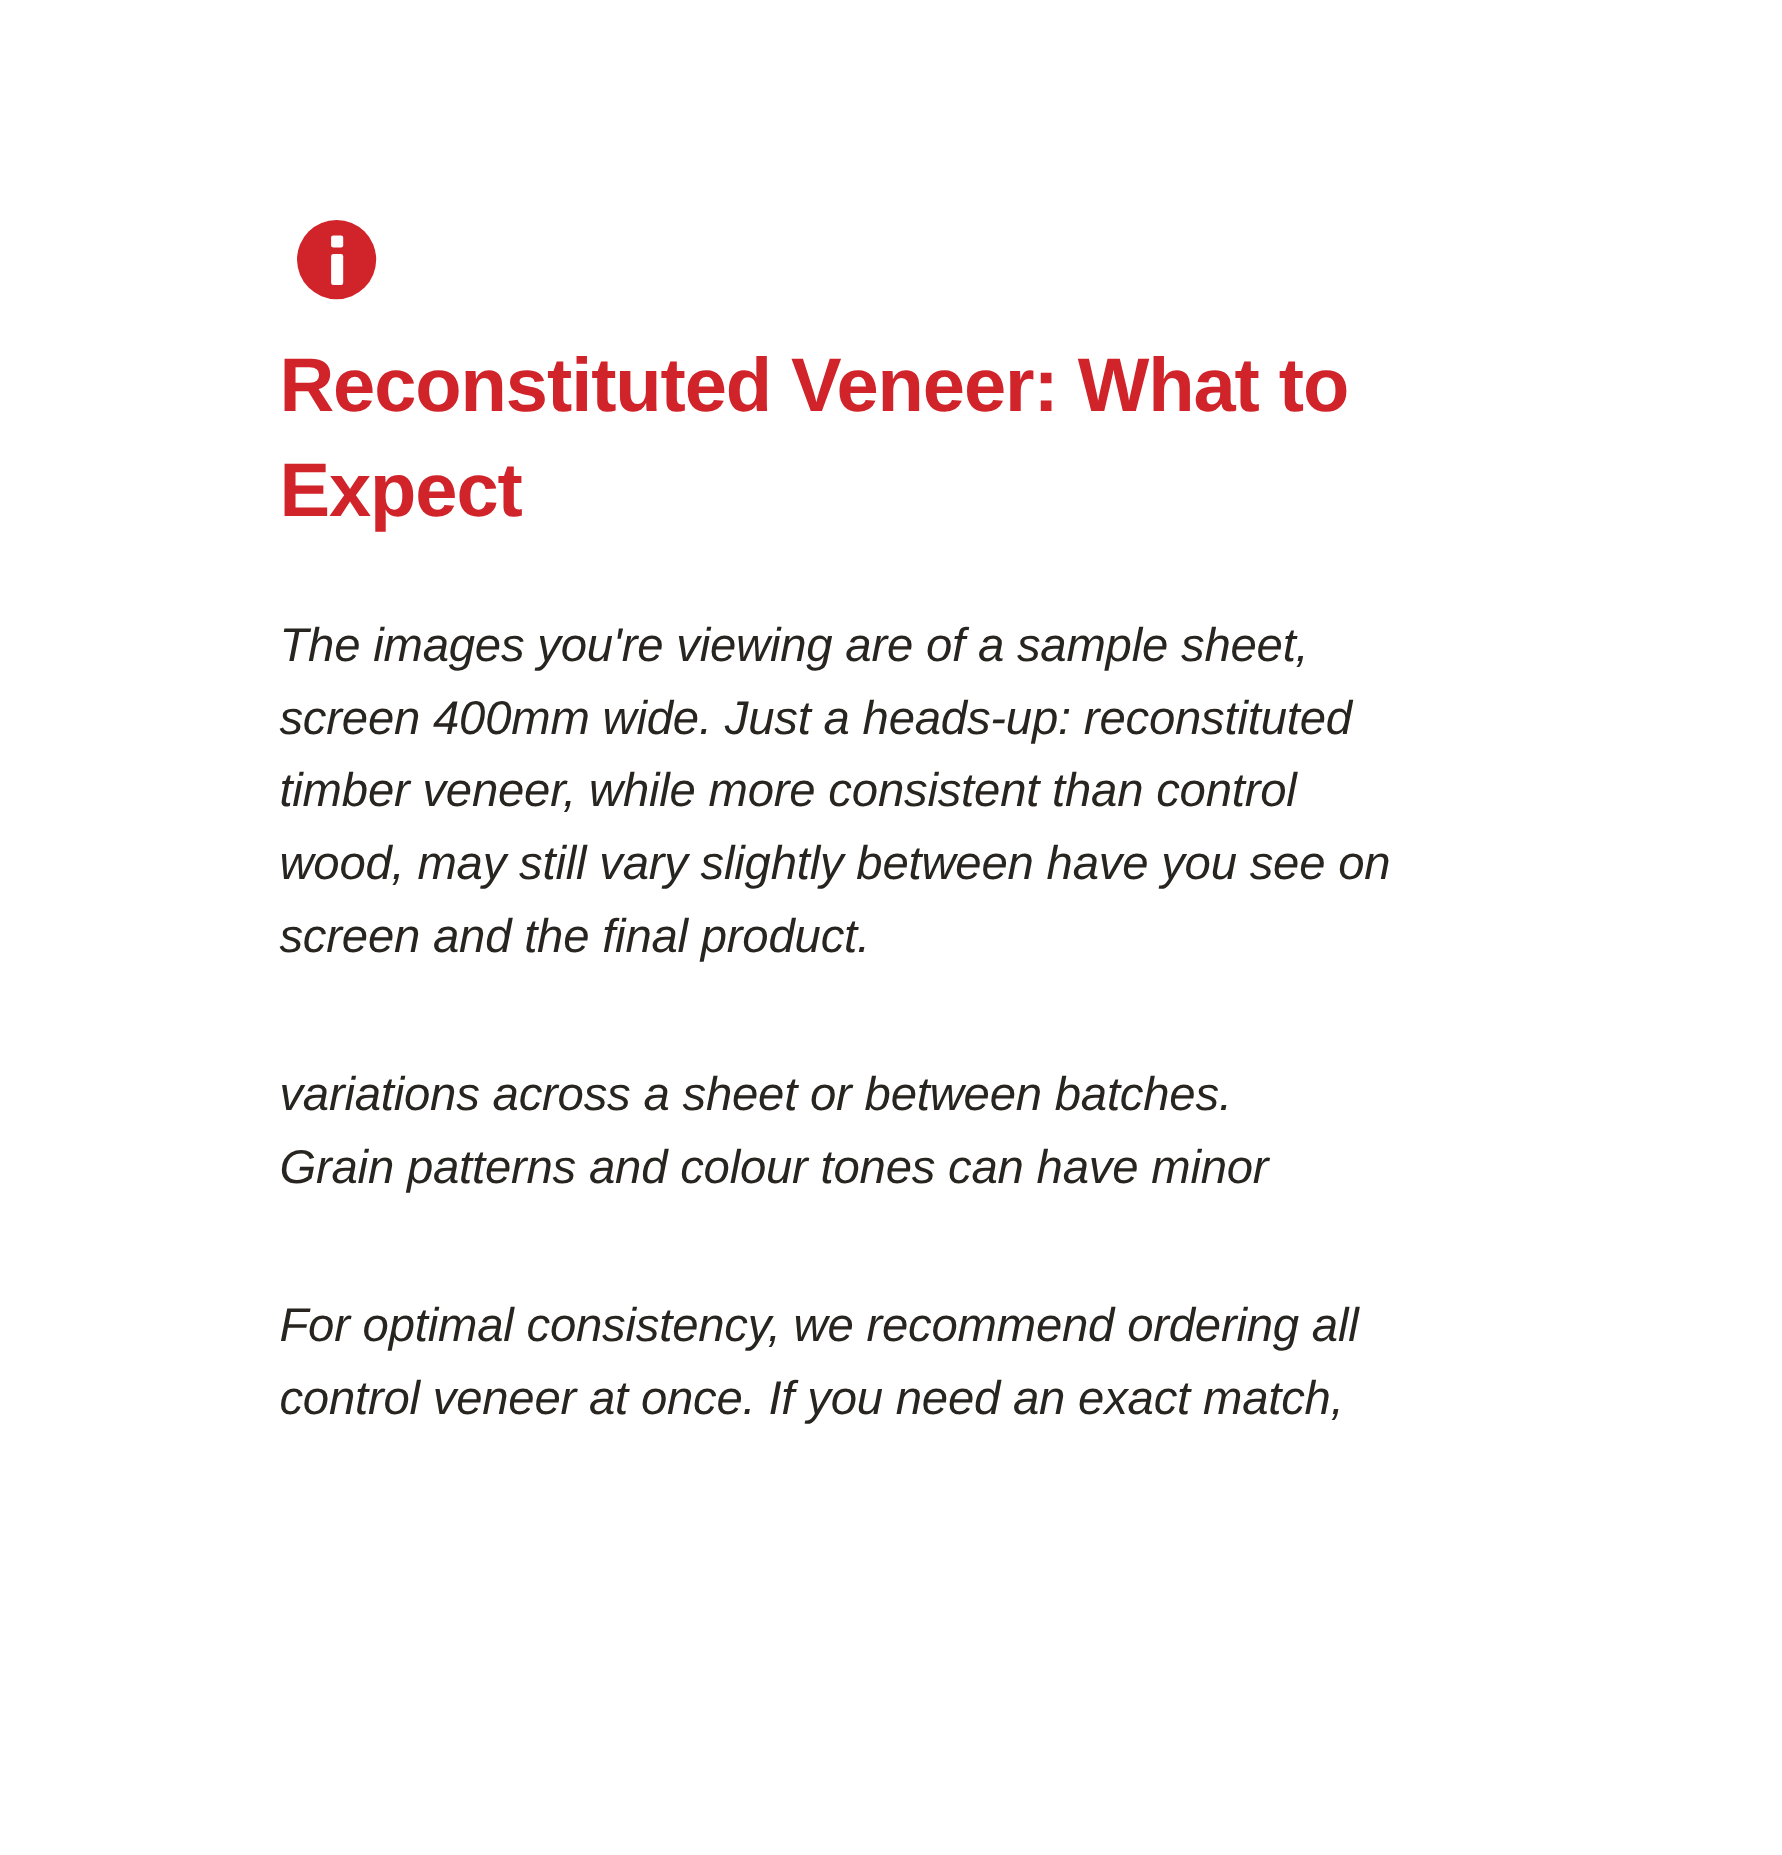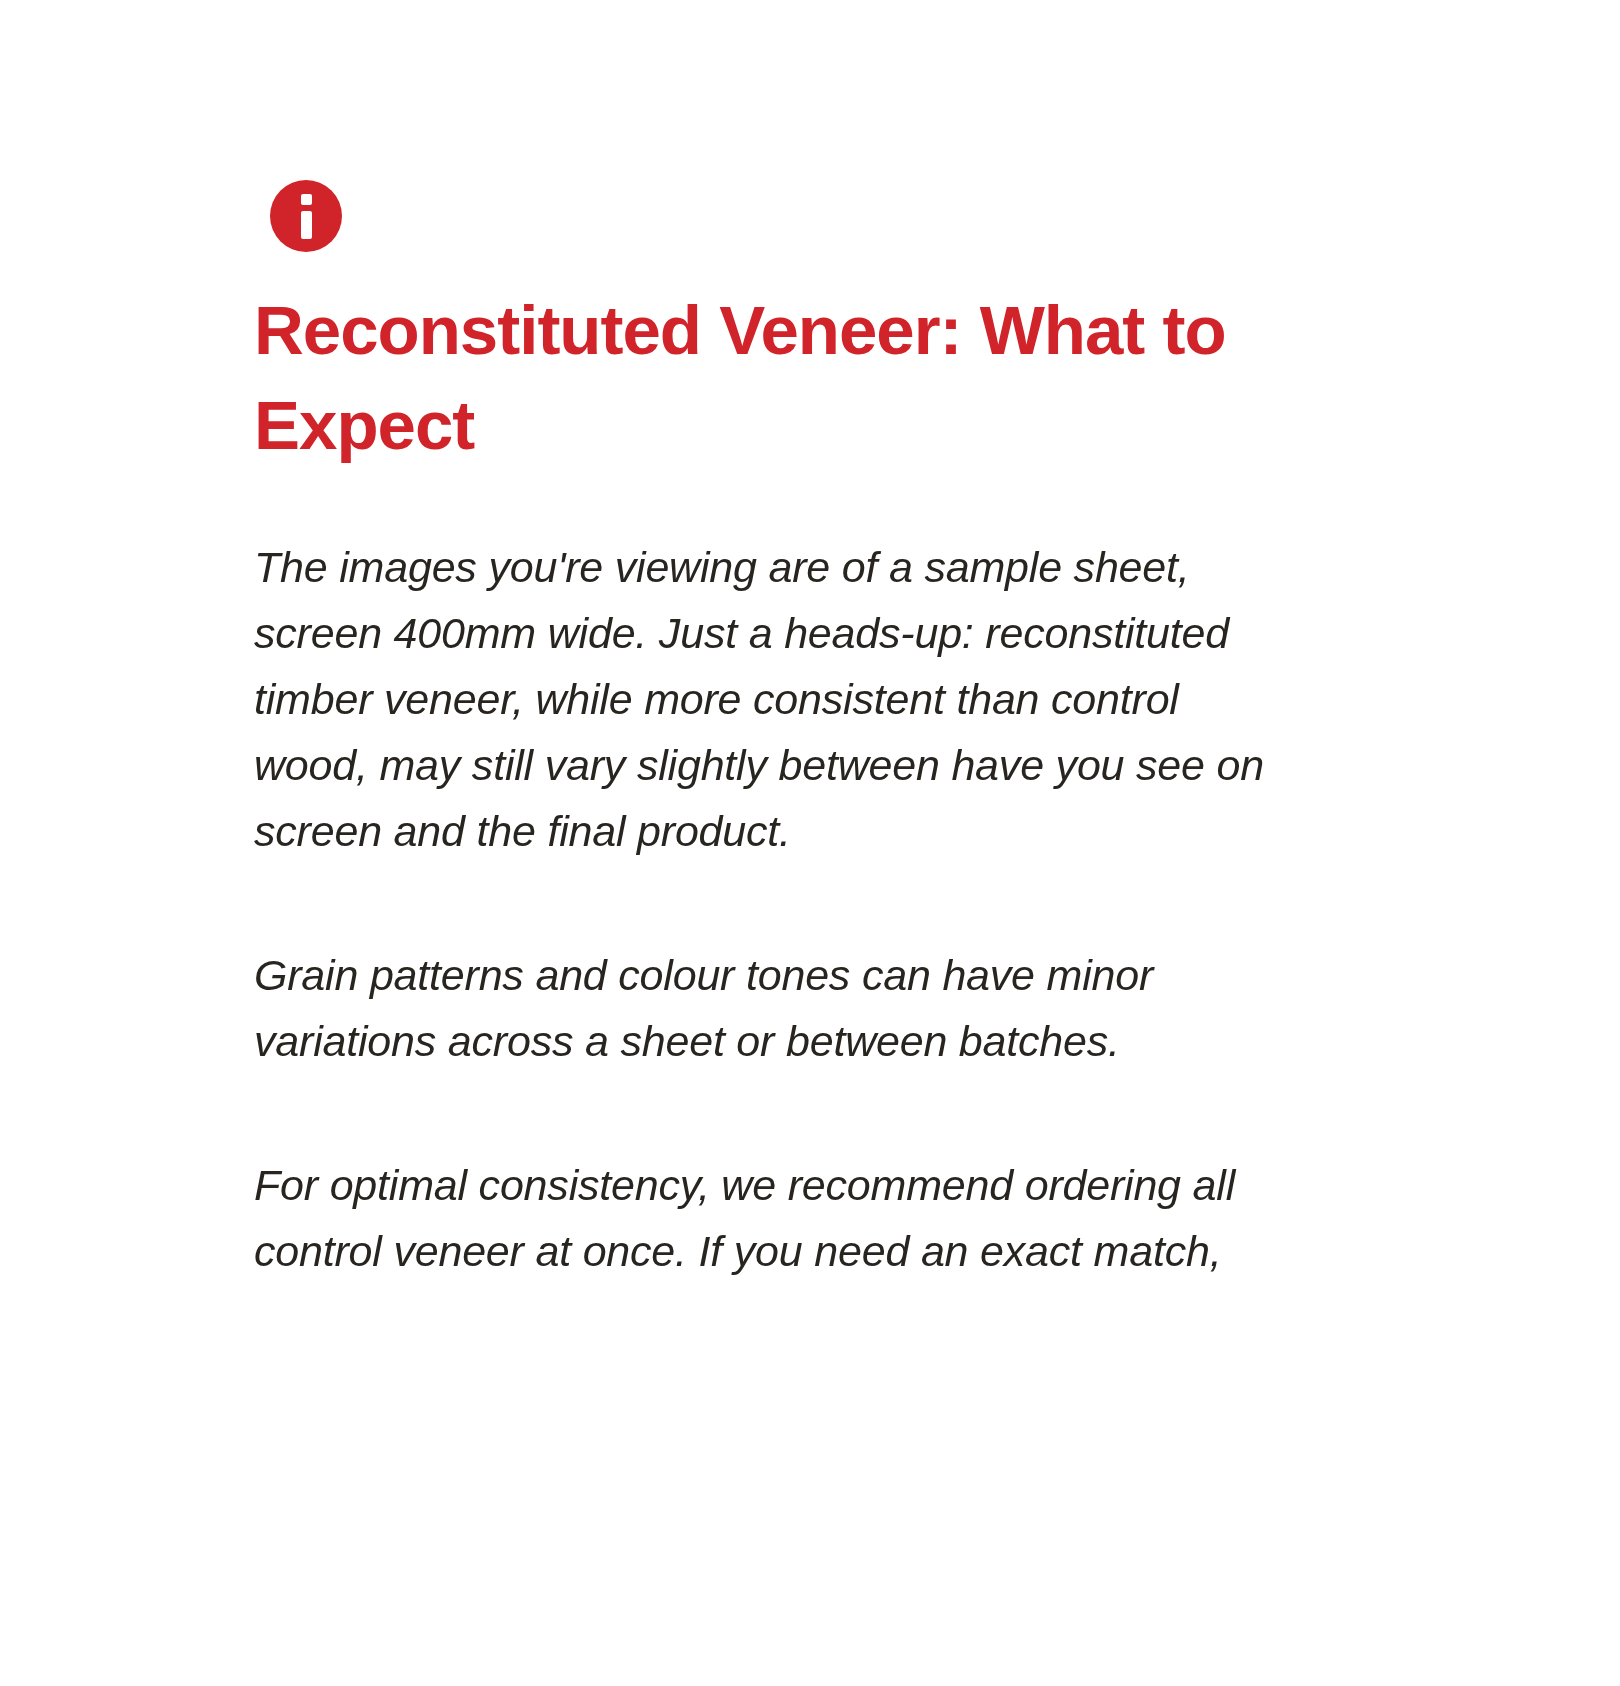--- a/index.html
+++ b/index.html
@@ -10,21 +10,21 @@
   body {
     width: 1620px;
     height: 1686px;
     overflow: hidden;
     font-family: "Liberation Sans", "DejaVu Sans", sans-serif;
     -webkit-font-smoothing: antialiased;
   }
   .callout {
     position: absolute;
     left: 254px;
-    top: 180px;
+    top: 200px;
     width: 1120px;
   }
   .info-badge {
     width: 72px;
     height: 72px;
     margin-left: 16px;
     border-radius: 50%;
     background: #d1232a;
     display: flex;
     flex-direction: column;
@@ -95,22 +95,22 @@
 
     <p>
       <span class="line">The images you're viewing are of a sample sheet,</span>
       <span class="line">screen 400mm wide. Just a heads-up: reconstituted</span>
       <span class="line">timber veneer, while more consistent than control</span>
       <span class="line">wood, may still vary slightly between have you see on</span>
       <span class="line">screen and the final product.</span>
     </p>
 
     <p>
+      <span class="line">variations across a sheet or between batches.</span>
       <span class="line">Grain patterns and colour tones can have minor</span>
-      <span class="line">variations across a sheet or between batches.</span>
     </p>
 
     <p>
       <span class="line">For optimal consistency, we recommend ordering all</span>
       <span class="line">control veneer at once. If you need an exact match,</span>
     </p>
 
   </div>
 </div>
 

